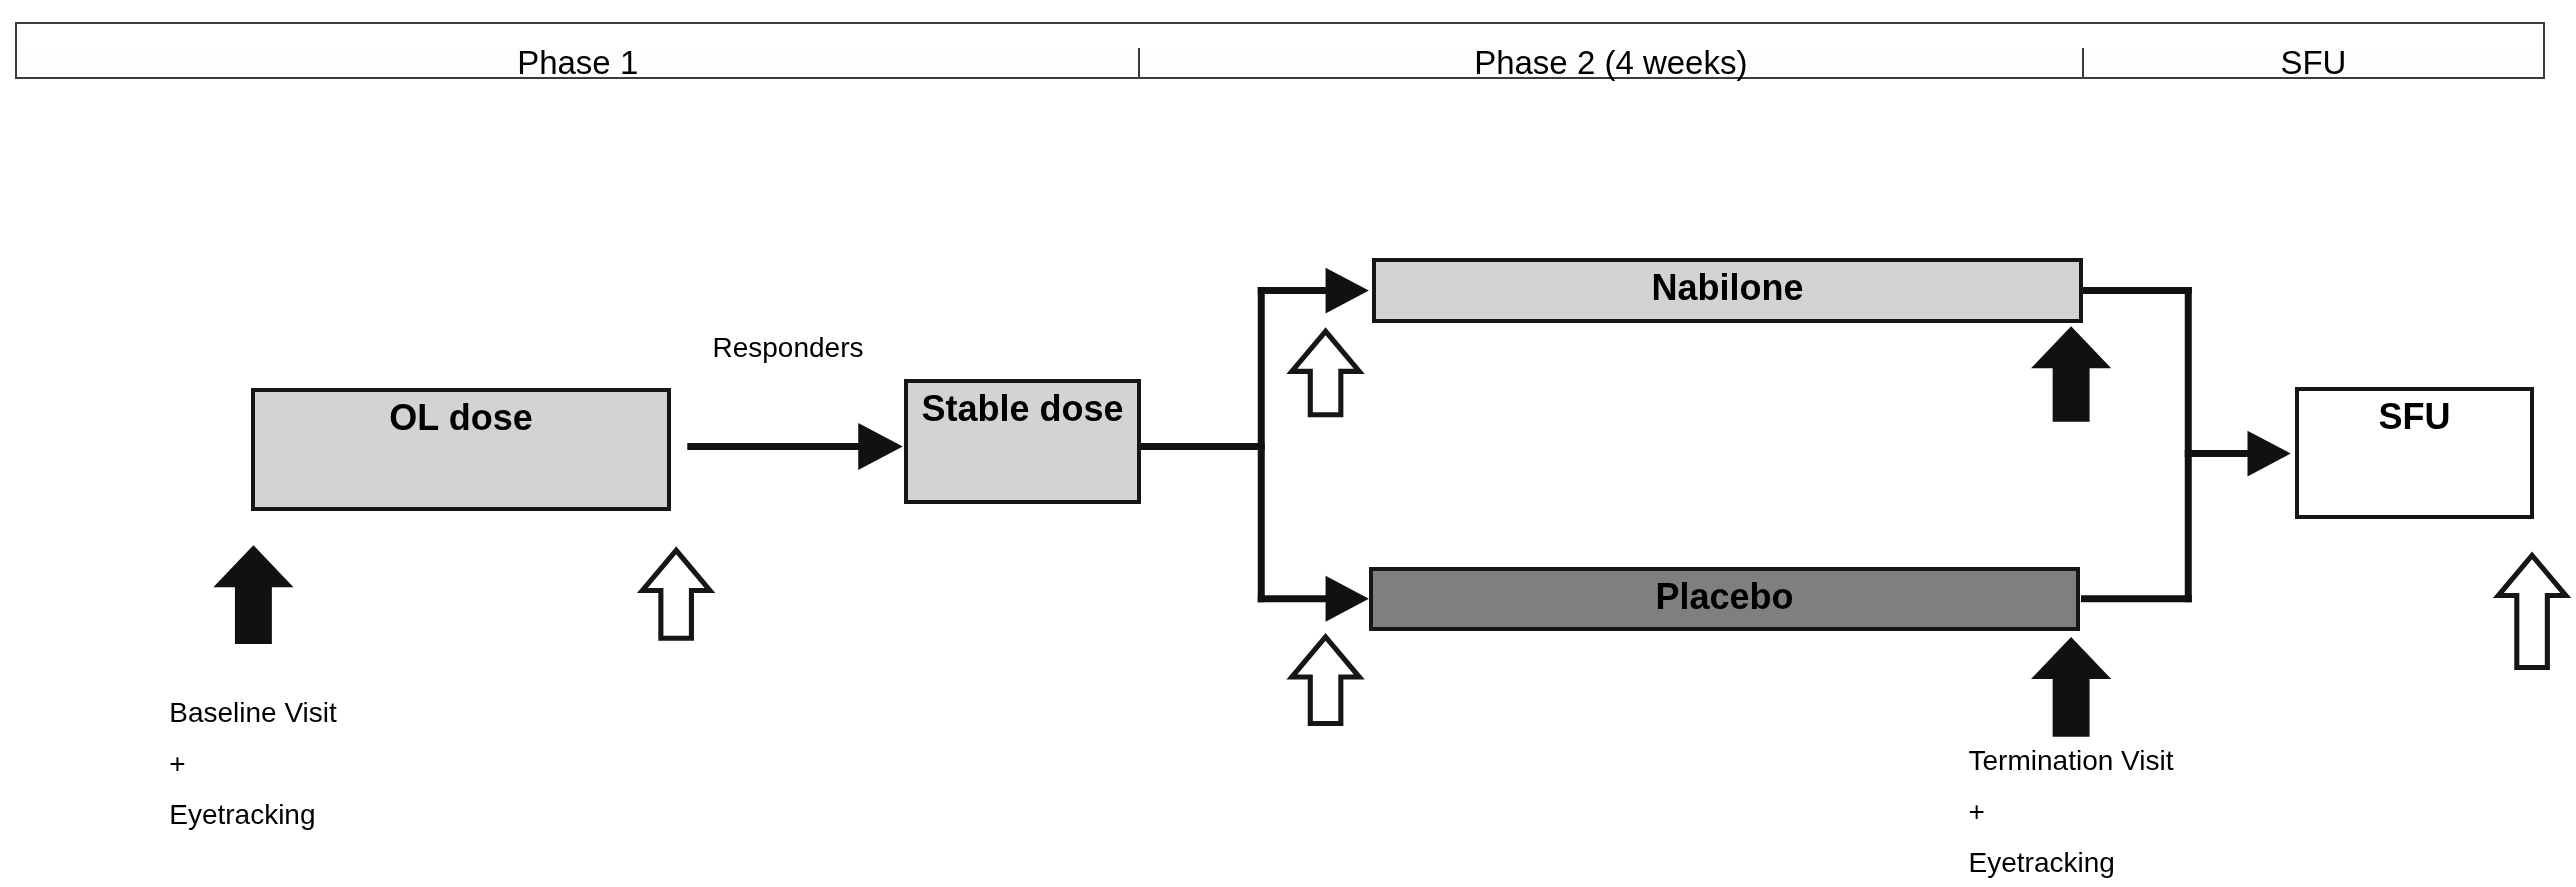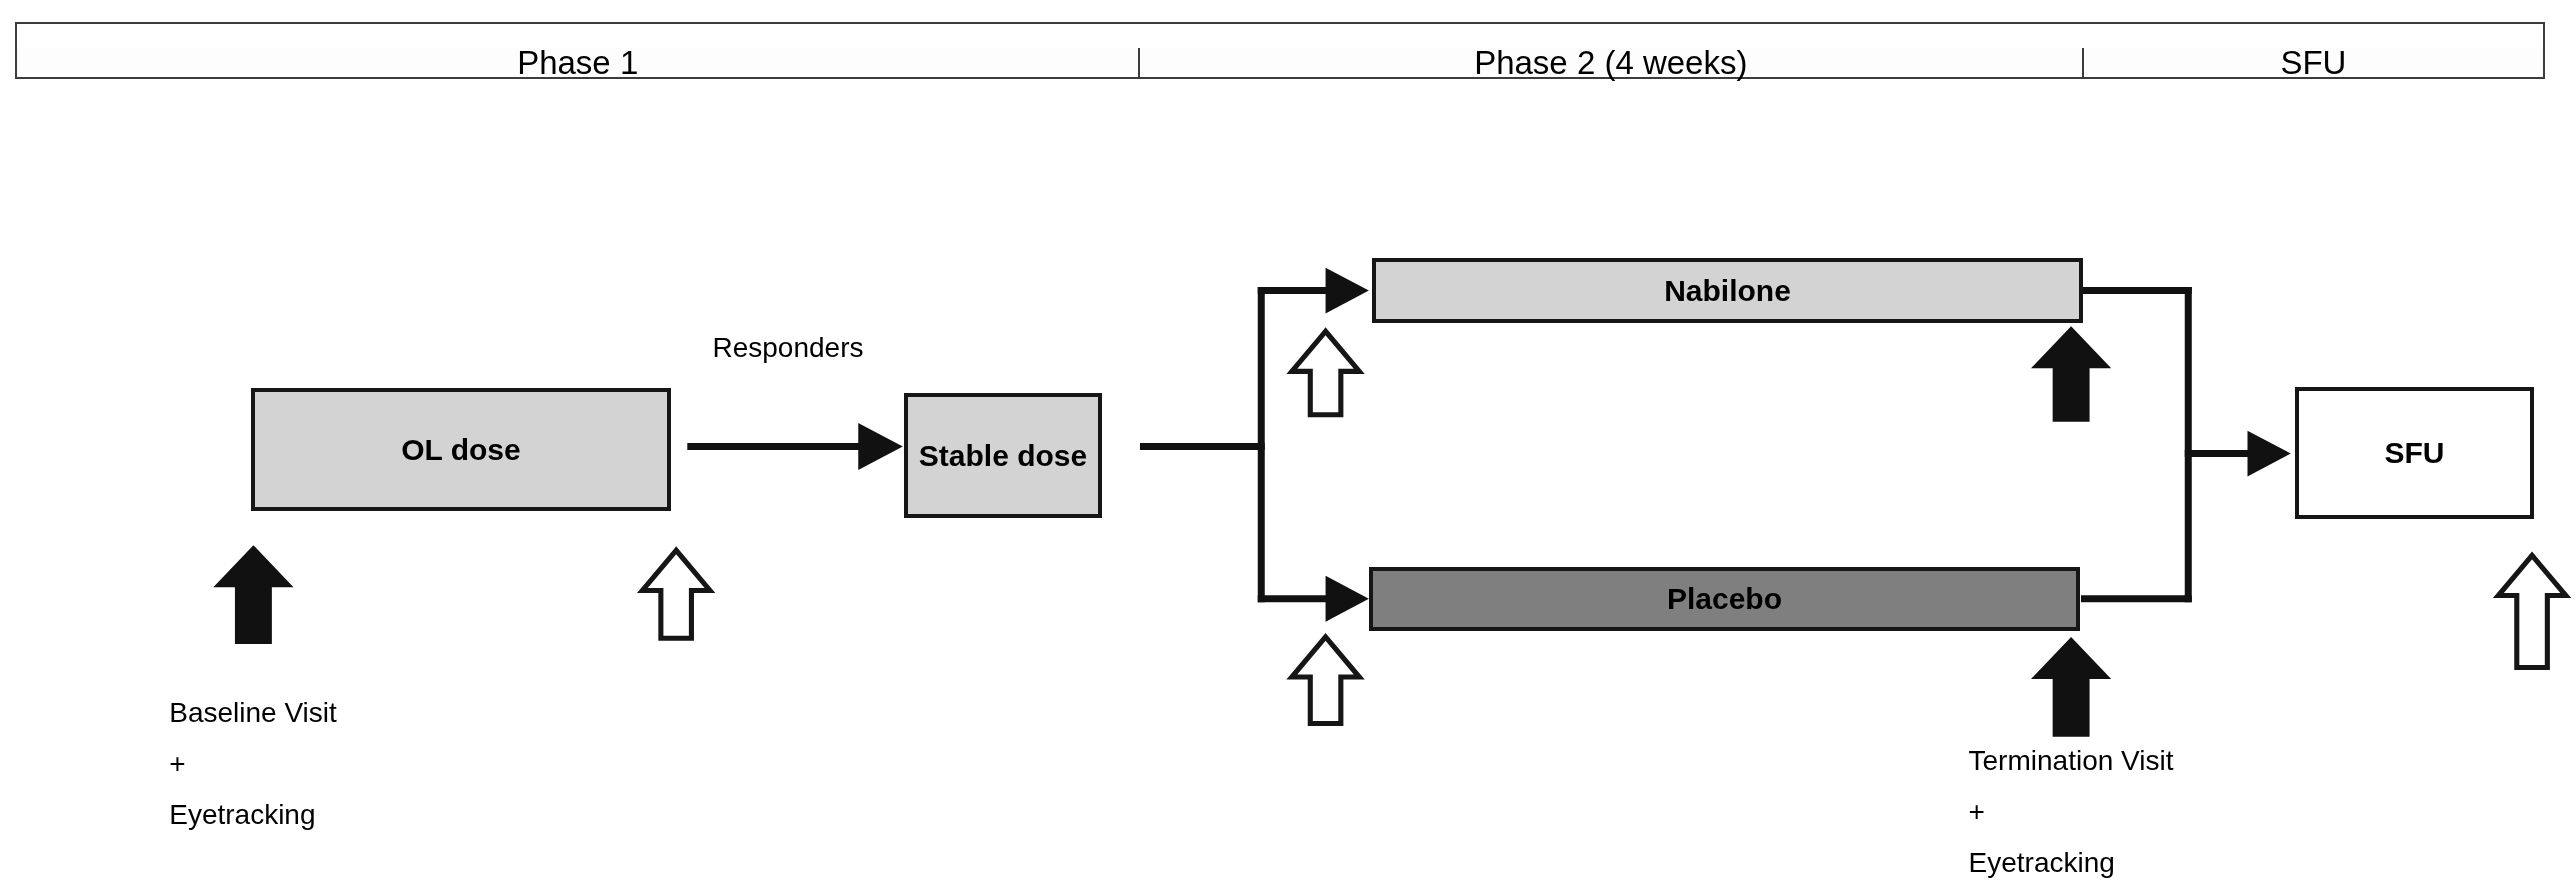--- a/index.html
+++ b/index.html
@@ -28,29 +28,29 @@
     margin-top:24px;
   }
   .phase-cell.c1{width:44.45%;border-right:2.5px solid #3c3c3c;}
   .phase-cell.c2{width:37.35%;border-right:2.5px solid #3c3c3c;align-items:center;}
   .phase-cell.c3{width:18.20%;}
   
   .dbox{
     position:absolute;
     box-sizing:border-box;
     border:4.5px solid #161616;
-    display:flex;align-items:center;justify-content:center;
+    display:flex;align-items:flex-start;justify-content:center;
     text-align:center;
-    font-weight:bold;font-size:30px;line-height:1.45;
+    font-weight:bold;font-size:36px;line-height:1.45;
   }
   .fill-light{background:#d3d3d3;}
   .fill-dark{background:#7f7f7f;}
   .fill-white{background:#ffffff;}
   .box-ol{left:251px;top:388px;width:420px;height:123px;}
-  .box-stable{left:904px;top:393px;width:198px;height:125px;}
+  .box-stable{left:904px;top:379px;width:237px;height:125px;}
   .box-nabilone{left:1372px;top:258px;width:711px;height:65px;}
   .box-placebo{left:1369px;top:567px;width:711px;height:64px;}
   .box-sfu{left:2295px;top:387px;width:239px;height:132px;}
   
   .ann{
     position:absolute;
     transform:translateX(-50%);
     font-size:28px;line-height:51px;
     white-space:nowrap;
   }

